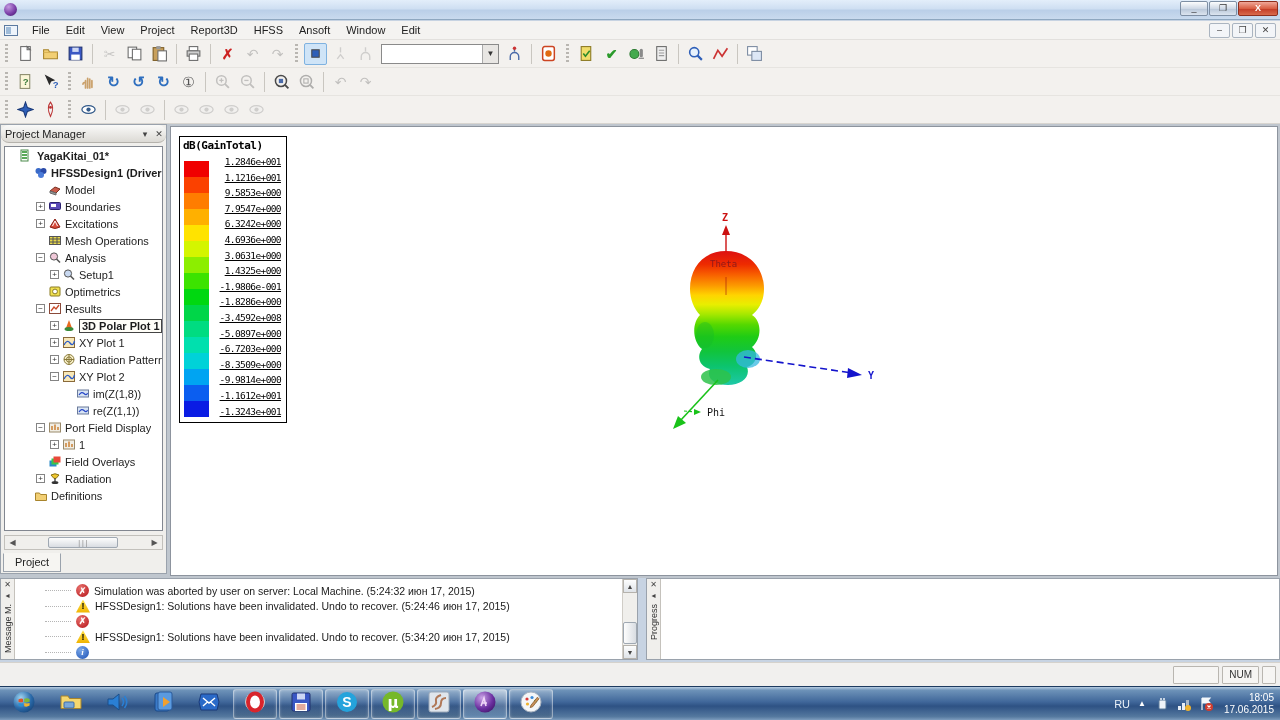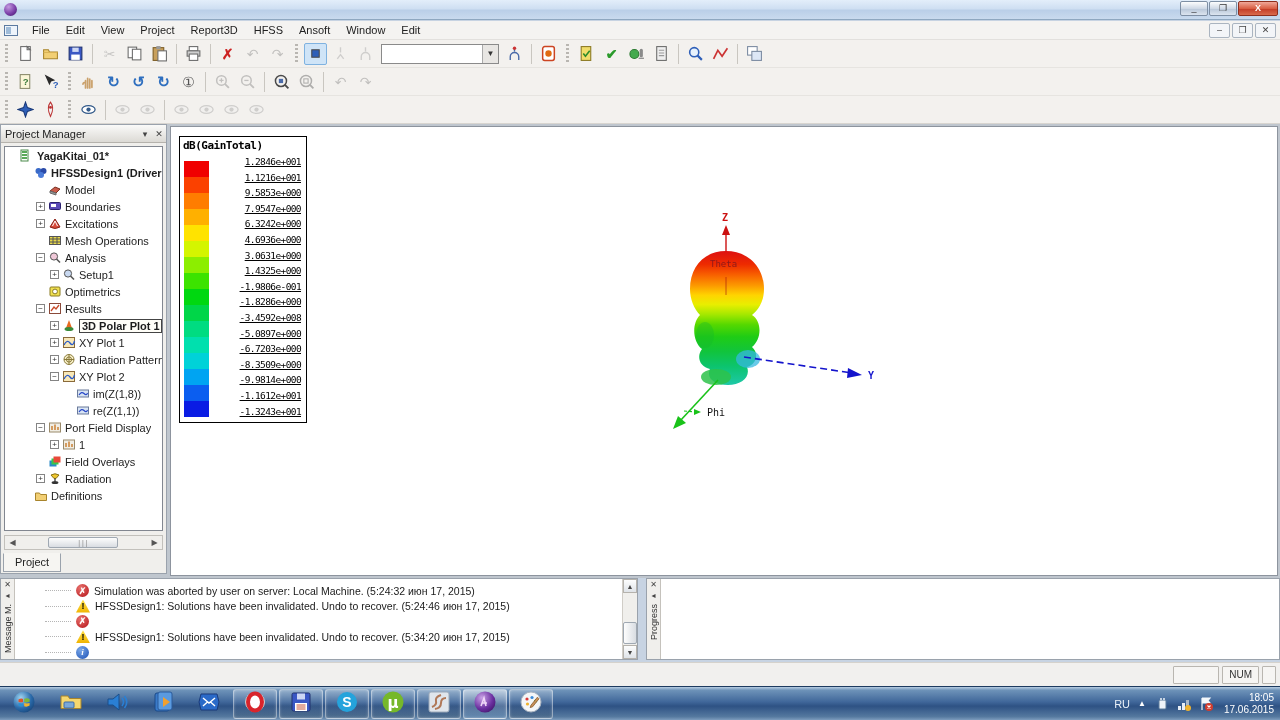--- a/index.html
+++ b/index.html
@@ -46,41 +46,41 @@
   .tcombo { width:118px; height:20px; border:1px solid #8a8a8a; background:#fff; margin:0 3px; position:relative; }
   .tcombo .drop { position:absolute; right:0; top:0; width:16px; height:18px; background:#e8e6e3; border-left:1px solid #aaa;
     font-size:8px; text-align:center; line-height:18px; color:#333; }
 
   
   #workspace { position:absolute; left:0; top:124px; width:1280px; height:454px; background:#bfc6ce; }
 
   
   #pm-panel { position:absolute; left:0; top:0; width:167px; height:450px; background:#f0efec; border:1px solid #9aa2ac; }
   #pm-header { height:18px; background:linear-gradient(180deg,#fafaf9,#dcdad5); border-bottom:1px solid #b5b2ac;
-    display:flex; align-items:center; font-size:11px; color:#222; padding-left:4px; }
+    display:flex; align-items:center; font-size:11px; color:#222; padding-left:4px;border-radius:8px; }
   #pm-header .hbtn { margin-left:auto; width:14px; font-size:9px; text-align:center; color:#444; }
   #pm-header .hbtn + .hbtn { margin-left:0; }
   #pm-tree-box { position:absolute; left:3px; top:21px; width:159px; height:385px; background:#fff; border:1px solid #828790; overflow:hidden; }
   .trow { height:17px; display:flex; align-items:center; font-size:11px; color:#1d1d1d; white-space:nowrap; }
   .texp { width:9px; height:9px; border:1px solid #848484; background:#fff; font-size:8px; line-height:7px; text-align:center;
     color:#333; flex:0 0 auto; margin-right:3px; }
   .texp-blank { width:12px; flex:0 0 auto; }
   .ticon { width:14px; height:13px; flex:0 0 auto; margin-right:3px; display:inline-flex; }
   .tlabel { overflow:hidden; }
   .tlabel.bold { font-weight:bold; }
   .tlabel.selected { font-weight:bold; border:1px solid #444; background:#fffef8; padding:0 2px; }
   #pm-hscroll { position:absolute; left:3px; top:410px; width:159px; height:15px; background:#f0efec; border:1px solid #c2c0bb; display:flex; align-items:center; }
   #pm-hscroll .sarrow { width:15px; font-size:8px; text-align:center; color:#555; }
   #pm-hscroll .sthumb { width:70px; height:11px; margin-left:28px; background:linear-gradient(180deg,#fdfdfd,#d9dde2); border:1px solid #9fa8b2; border-radius:2px; font-size:7px; color:#888; text-align:center; line-height:10px; }
   #pm-tab { position:absolute; left:2px; top:428px; width:58px; height:19px; background:#f6f5f2; border:1px solid #9aa2ac; border-top:1px solid #f6f5f2;
     font-size:11px; text-align:center; line-height:17px; color:#222; }
 
   
   #plot-window { position:absolute; left:170px; top:2px; width:1108px; height:450px; background:#fff; border:1px solid #8d949e; }
-  #legend-box { position:absolute; left:8px; top:9px; width:128px; height:287px; border:1px solid #000; background:#fff; }
+  #legend-box { position:absolute; left:8px; top:9px; width:108px; height:287px; border:1px solid #000; background:#fff; }
   #legend-title { font-family:"DejaVu Sans Mono",monospace; font-weight:bold; font-size:11px; letter-spacing:-0.5px; padding:2px 0 0 3px; color:#000; }
   #legend-body { display:flex; padding:2px 2px 0 4px;text-decoration:underline; }
   #legend-strip { width:25px; margin-top:7px; }
   #legend-strip .lcell { width:25px; height:16px; }
   #legend-values { flex:1; }
   #legend-values .lval { height:15.6px; font-family:"DejaVu Sans Mono",monospace; font-size:9.5px; letter-spacing:-0.6px;
     text-align:right; padding-right:3px; color:#000; line-height:15.6px; }
 
   #pattern-svg { position:absolute; left:485px; top:80px; }
 

